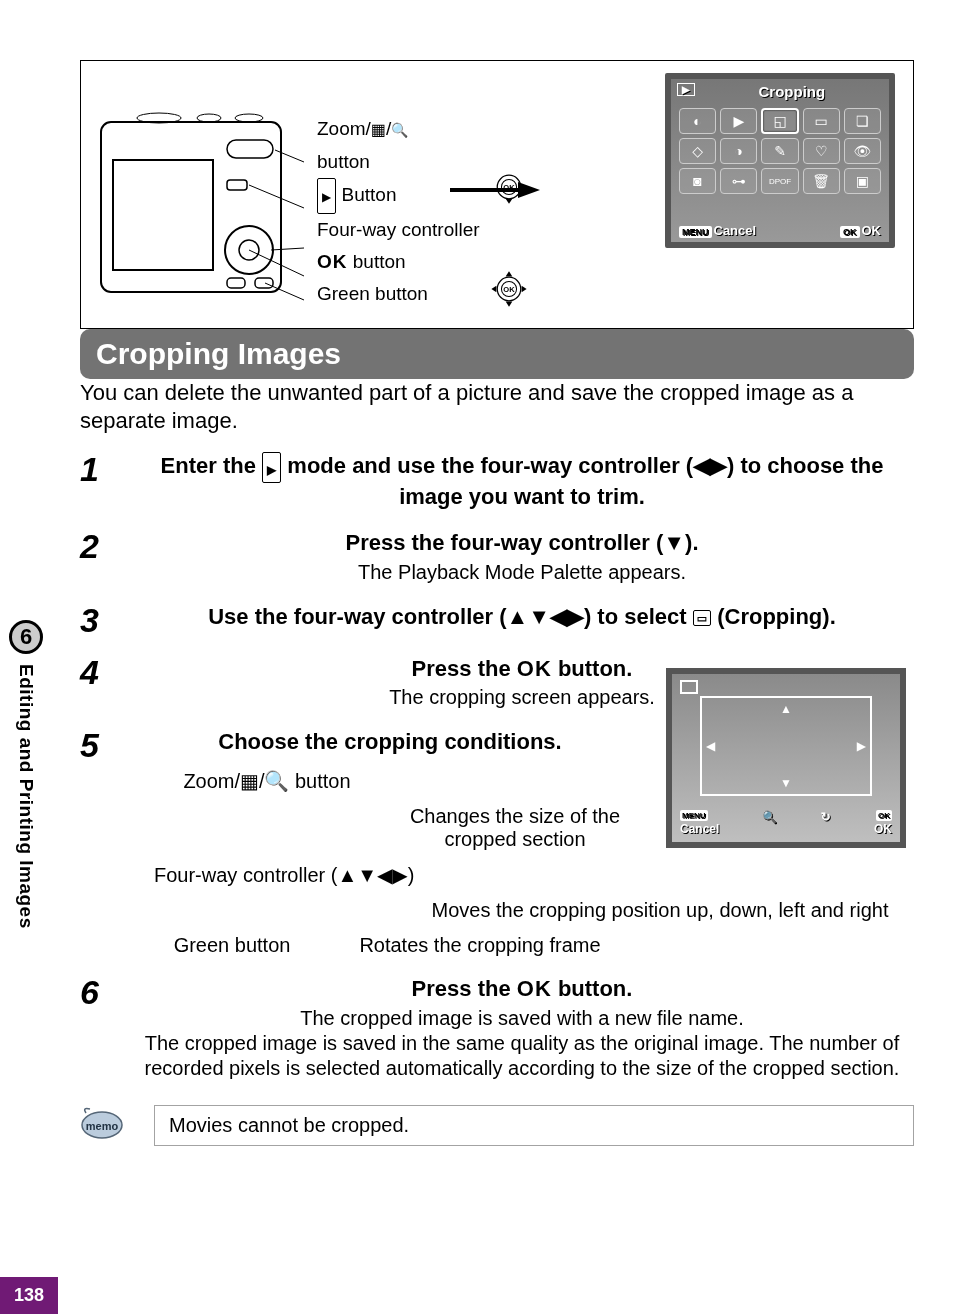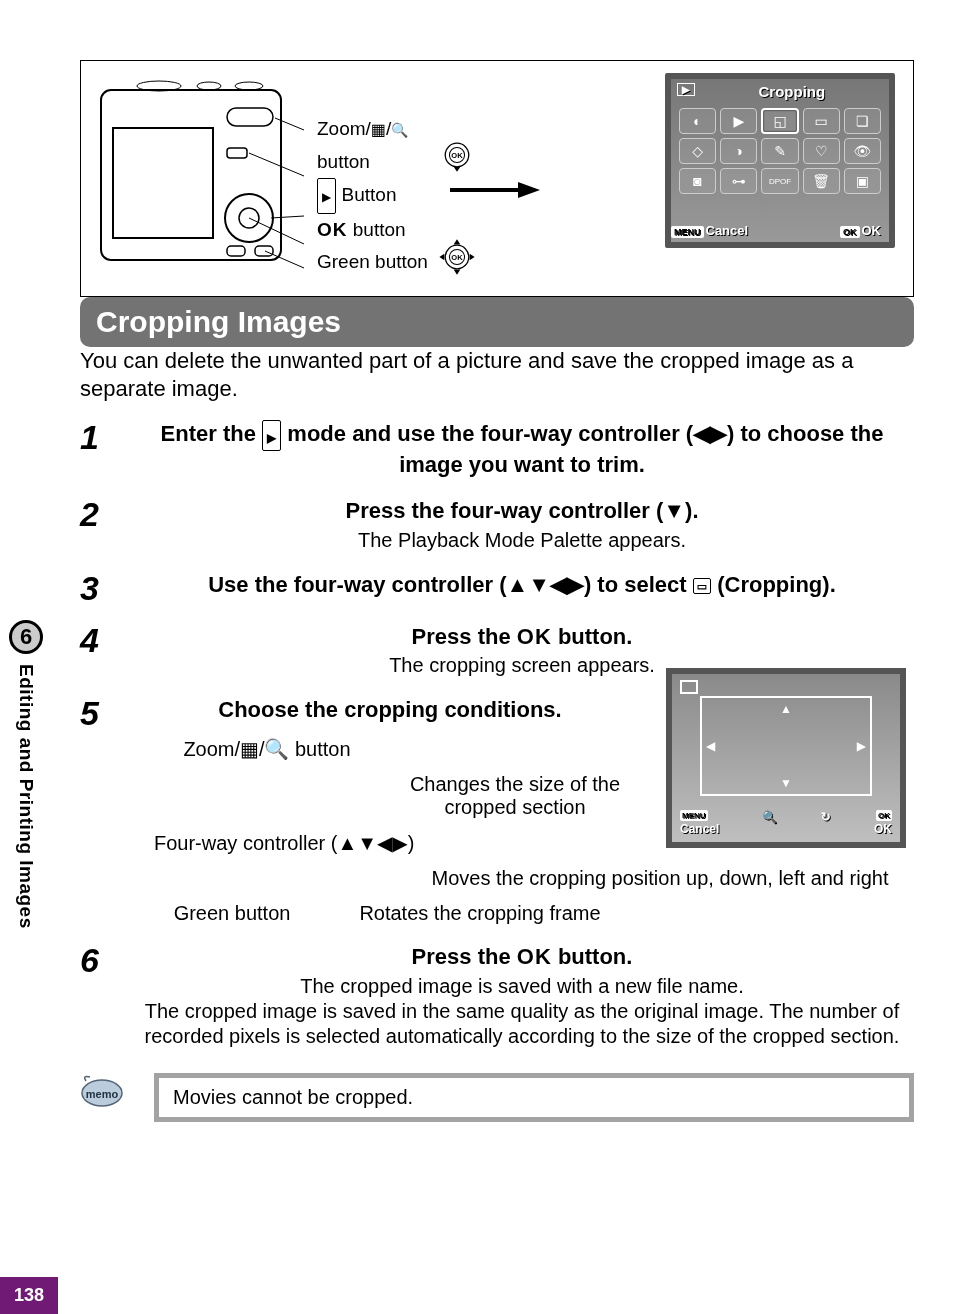--- a/index.html
+++ b/index.html
@@ -86,21 +86,21 @@
   .palette-cell {
     height: 26px;
     border: 1px solid #ccc;
     border-radius: 4px;
     background: rgba(255,255,255,0.08);
     display:flex; align-items:center; justify-content:center;
     color:#fff; font-size:14px;
   }
   .palette-cell.selected { border:2px solid #fff; box-shadow:0 0 2px #000 inset; }
   .palette-footer {
-    position:absolute; bottom:4px; left:0; right:8px;
+    position:absolute; bottom:4px; left:8px; right:8px;
     display:flex; justify-content:space-between; color:#fff; font-weight:bold;
     font-size:13px; text-shadow:1px 1px 0 #000;
   }
   .palette-footer .menu-tag, .palette-footer .ok-tag {
     background:#fff; color:#000; font-size:9px; padding:1px 3px; border-radius:2px; margin-right:2px;
     font-weight:bold;
   }
   .section-bar {
     background: #737373;
     color: #fff;
@@ -176,21 +176,21 @@
     position:absolute; top:6px; left:8px; border:2px solid #fff; width:18px; height:14px;
   }
   .memo-row {
     display:flex; gap:30px; align-items:flex-start; margin-top:24px;
   }
   .memo-icon {
     width:44px; height:36px; position:relative;
   }
   .memo-icon svg { width:100%; height:100%; }
   .memo-box {
-    border:5px solid #a3a3a3; padding:8px 14px; font-size:20px; flex:1;
+    border:1px solid #a3a3a3; padding:8px 14px; font-size:20px; flex:1;
   }
   .side-tab {
     position:absolute;
     left:0; top:620px;
     width:52px; height:420px;
     display:flex; flex-direction:column; align-items:center;
   }
   .side-badge {
     width:34px; height:34px; border:3px solid #000; border-radius:50%;
     display:flex; align-items:center; justify-content:center;
@@ -244,20 +244,21 @@
           <line x1="150" y1="140" x2="205" y2="166" stroke="#000"></line>
           <line x1="166" y1="173" x2="205" y2="190" stroke="#000"></line>
         </svg>
       </div>
       <div class="camera-labels">
         <div class="row">
           <span>Zoom/</span><span class="grid-inline"></span>/<span class="magnify-inline"></span>
         </div>
         <div class="row">button</div>
         <div class="row"><span class="play-icon-inline"></span><span> Button</span></div>
+        <div class="row">Four-way controller</div>
         <div class="row"><span class="ok-label">OK</span><span> button</span></div>
         <div class="row">Green button</div>
       </div>
 
       <div style="position:relative; width:50px;">
         <svg class="ok-circle" viewBox="0 0 50 50" style="margin-top:42px;">
           <circle cx="25" cy="25" r="14" fill="none" stroke="#000" stroke-width="1.5"></circle>
           <circle cx="25" cy="25" r="9" fill="none" stroke="#000" stroke-width="1.2"></circle>
           <text x="25" y="29" font-size="9" text-anchor="middle" font-weight="bold">OK</text>
           <polygon points="25,45 21,39 29,39" fill="#000"></polygon>

